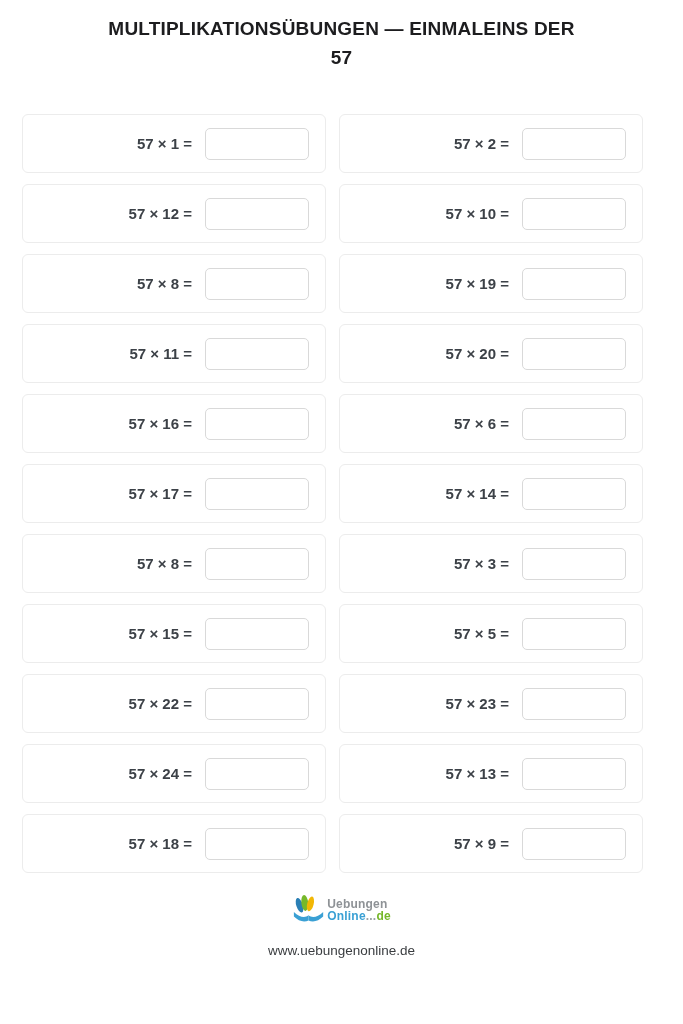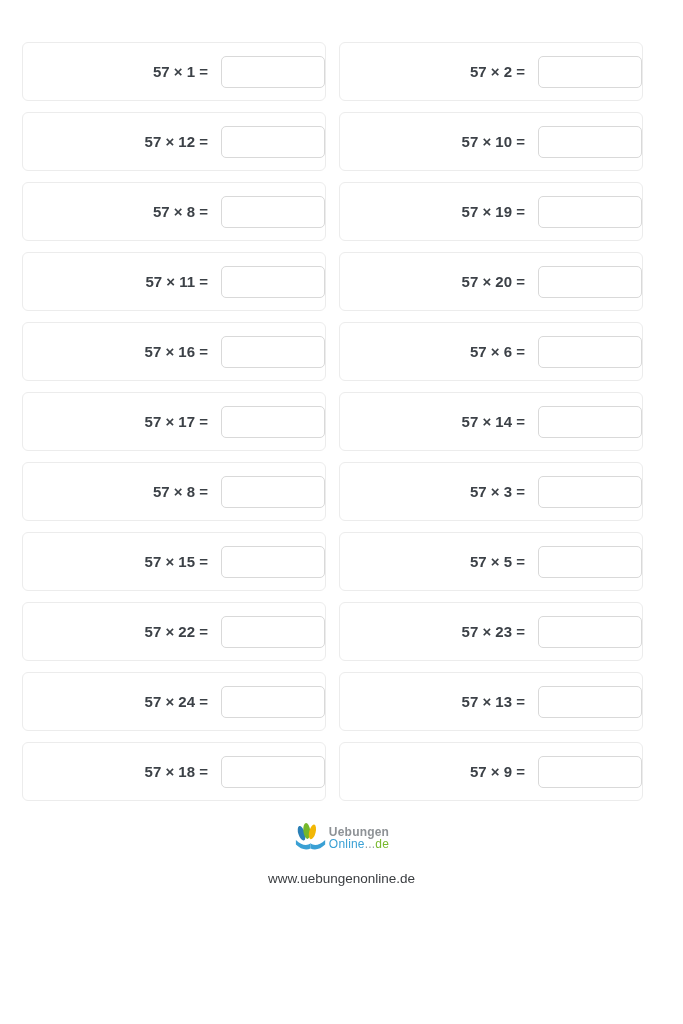--- a/index.html
+++ b/index.html
@@ -29,20 +29,21 @@
     row-gap: 11px;
   }
   .cell {
     height: 59px;
     background: #ffffff;
     border: 1px solid #ececec;
     border-radius: 6px;
     display: flex;
     align-items: center;
     justify-content: flex-end;
+    padding-right: 16px;
   }
   .eq {
     font-size: 15px;
     font-weight: 600;
     color: #3c4147;
     margin-right: 13px;
     white-space: nowrap;
   }
   .answer {
     width: 104px;
@@ -57,35 +58,36 @@
     padding: 0 8px;
   }
   .footer { margin-top: 20px; text-align: center; }
   .logo {
     display: inline-flex;
     align-items: center;
     gap: 1px;
   }
   .logo-text { text-align: left; line-height: 12px; }
   .logo-line1 { font-size: 12px; color: #8e9296; font-weight: 600; letter-spacing: 0.2px; }
-  .logo-line2 { font-size: 12px; font-weight: normal; letter-spacing: 0.2px; }
+  .logo-line2 { font-size: 12px; font-weight: bold; letter-spacing: 0.2px; }
   .logo-online { color: #3aa0d4; }
   .logo-dots { color: #9aa0a4; }
   .logo-de { color: #76b82a; }
   .site-url {
     margin-top: 12px;
     font-size: 13.5px;
     color: #3a3d40;
   }
 </style>
 </head>
 <body>
 
 <div class="page">
 
+  <h1 class="title"><span>MULTIPLIKATIONSÜBUNGEN — EINMALEINS DER</span><br><span>57</span></h1>
 
   <div class="grid">
     <div class="cell">
         <span class="eq">57 × 1 =</span>
         <input class="answer" style="">
       </div>
     <div class="cell">
         <span class="eq">57 × 2 =</span>
         <input class="answer" style="">
       </div>

